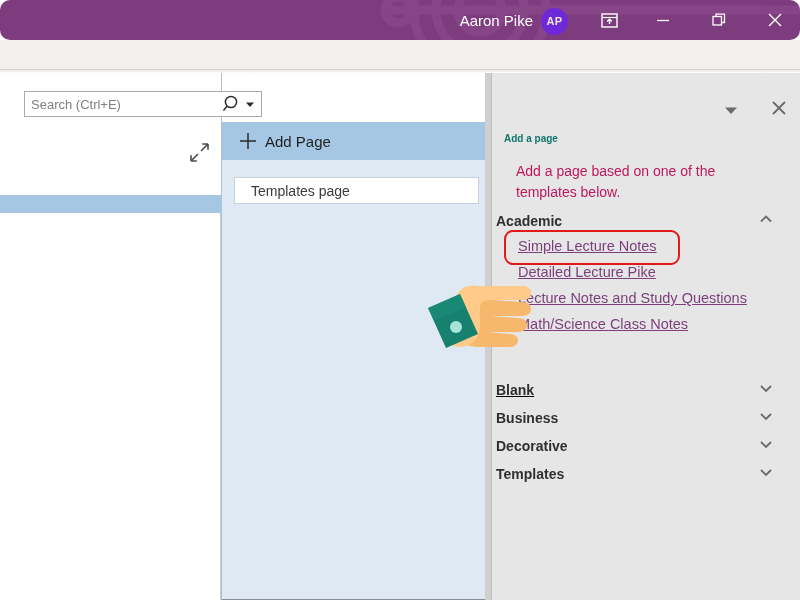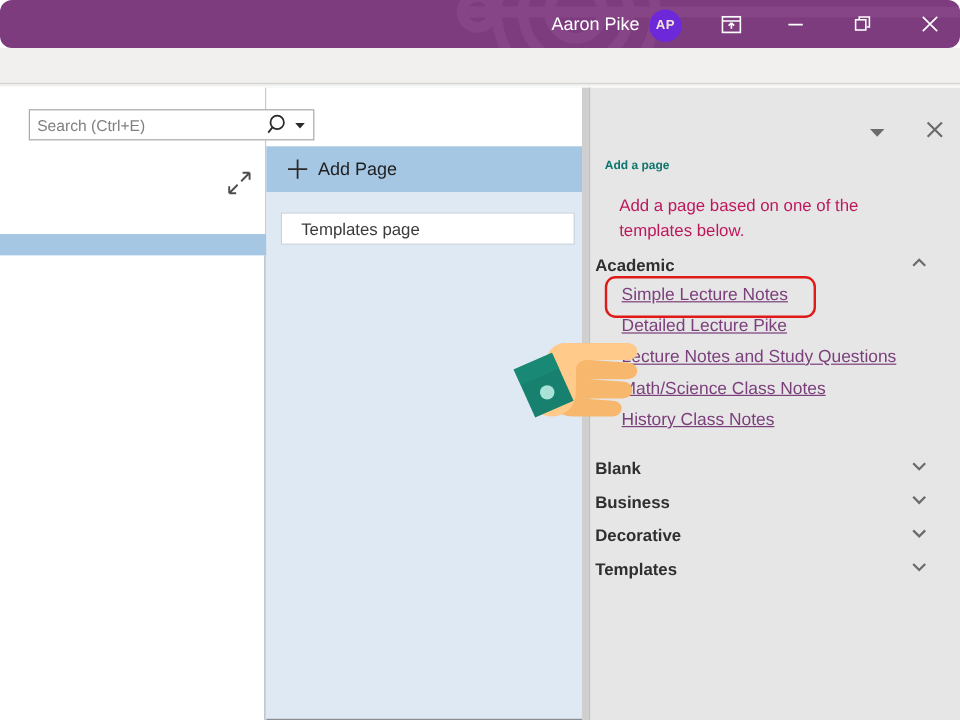--- a/index.html
+++ b/index.html
@@ -309,23 +309,22 @@
         <svg viewBox="0 0 20 20" width="20" height="20">
             <path d="M5 12.5 L10 7.5 L15 12.5" fill="none" stroke="#6b6b6b" stroke-width="1.9"></path>
           </svg>
       </span>
     </div>
 
     <div class="tpl-link" style="top:165px;">Simple Lecture Notes</div>
     <div class="tpl-link" style="top:191px;">Detailed Lecture Pike</div>
     <div class="tpl-link" style="top:217px;">Lecture Notes and Study Questions</div>
     <div class="tpl-link" style="top:243px;">Math/Science Class Notes</div>
-    <div class="tpl-link" style="top:269px;">History Class Notes</div>
-
-    <div class="sec-header" style="top:301px;">
+
+    <div class="sec-header" style="top:301px;text-decoration:underline;">
       <span class="sec-name">Blank</span>
       <span class="sec-chevron">
         <svg viewBox="0 0 20 20" width="20" height="20">
             <path d="M5 8 L10 13 L15 8" fill="none" stroke="#6b6b6b" stroke-width="1.9"></path>
           </svg>
       </span>
     </div>
     <div class="sec-header" style="top:329px;">
       <span class="sec-name">Business</span>
       <span class="sec-chevron">

